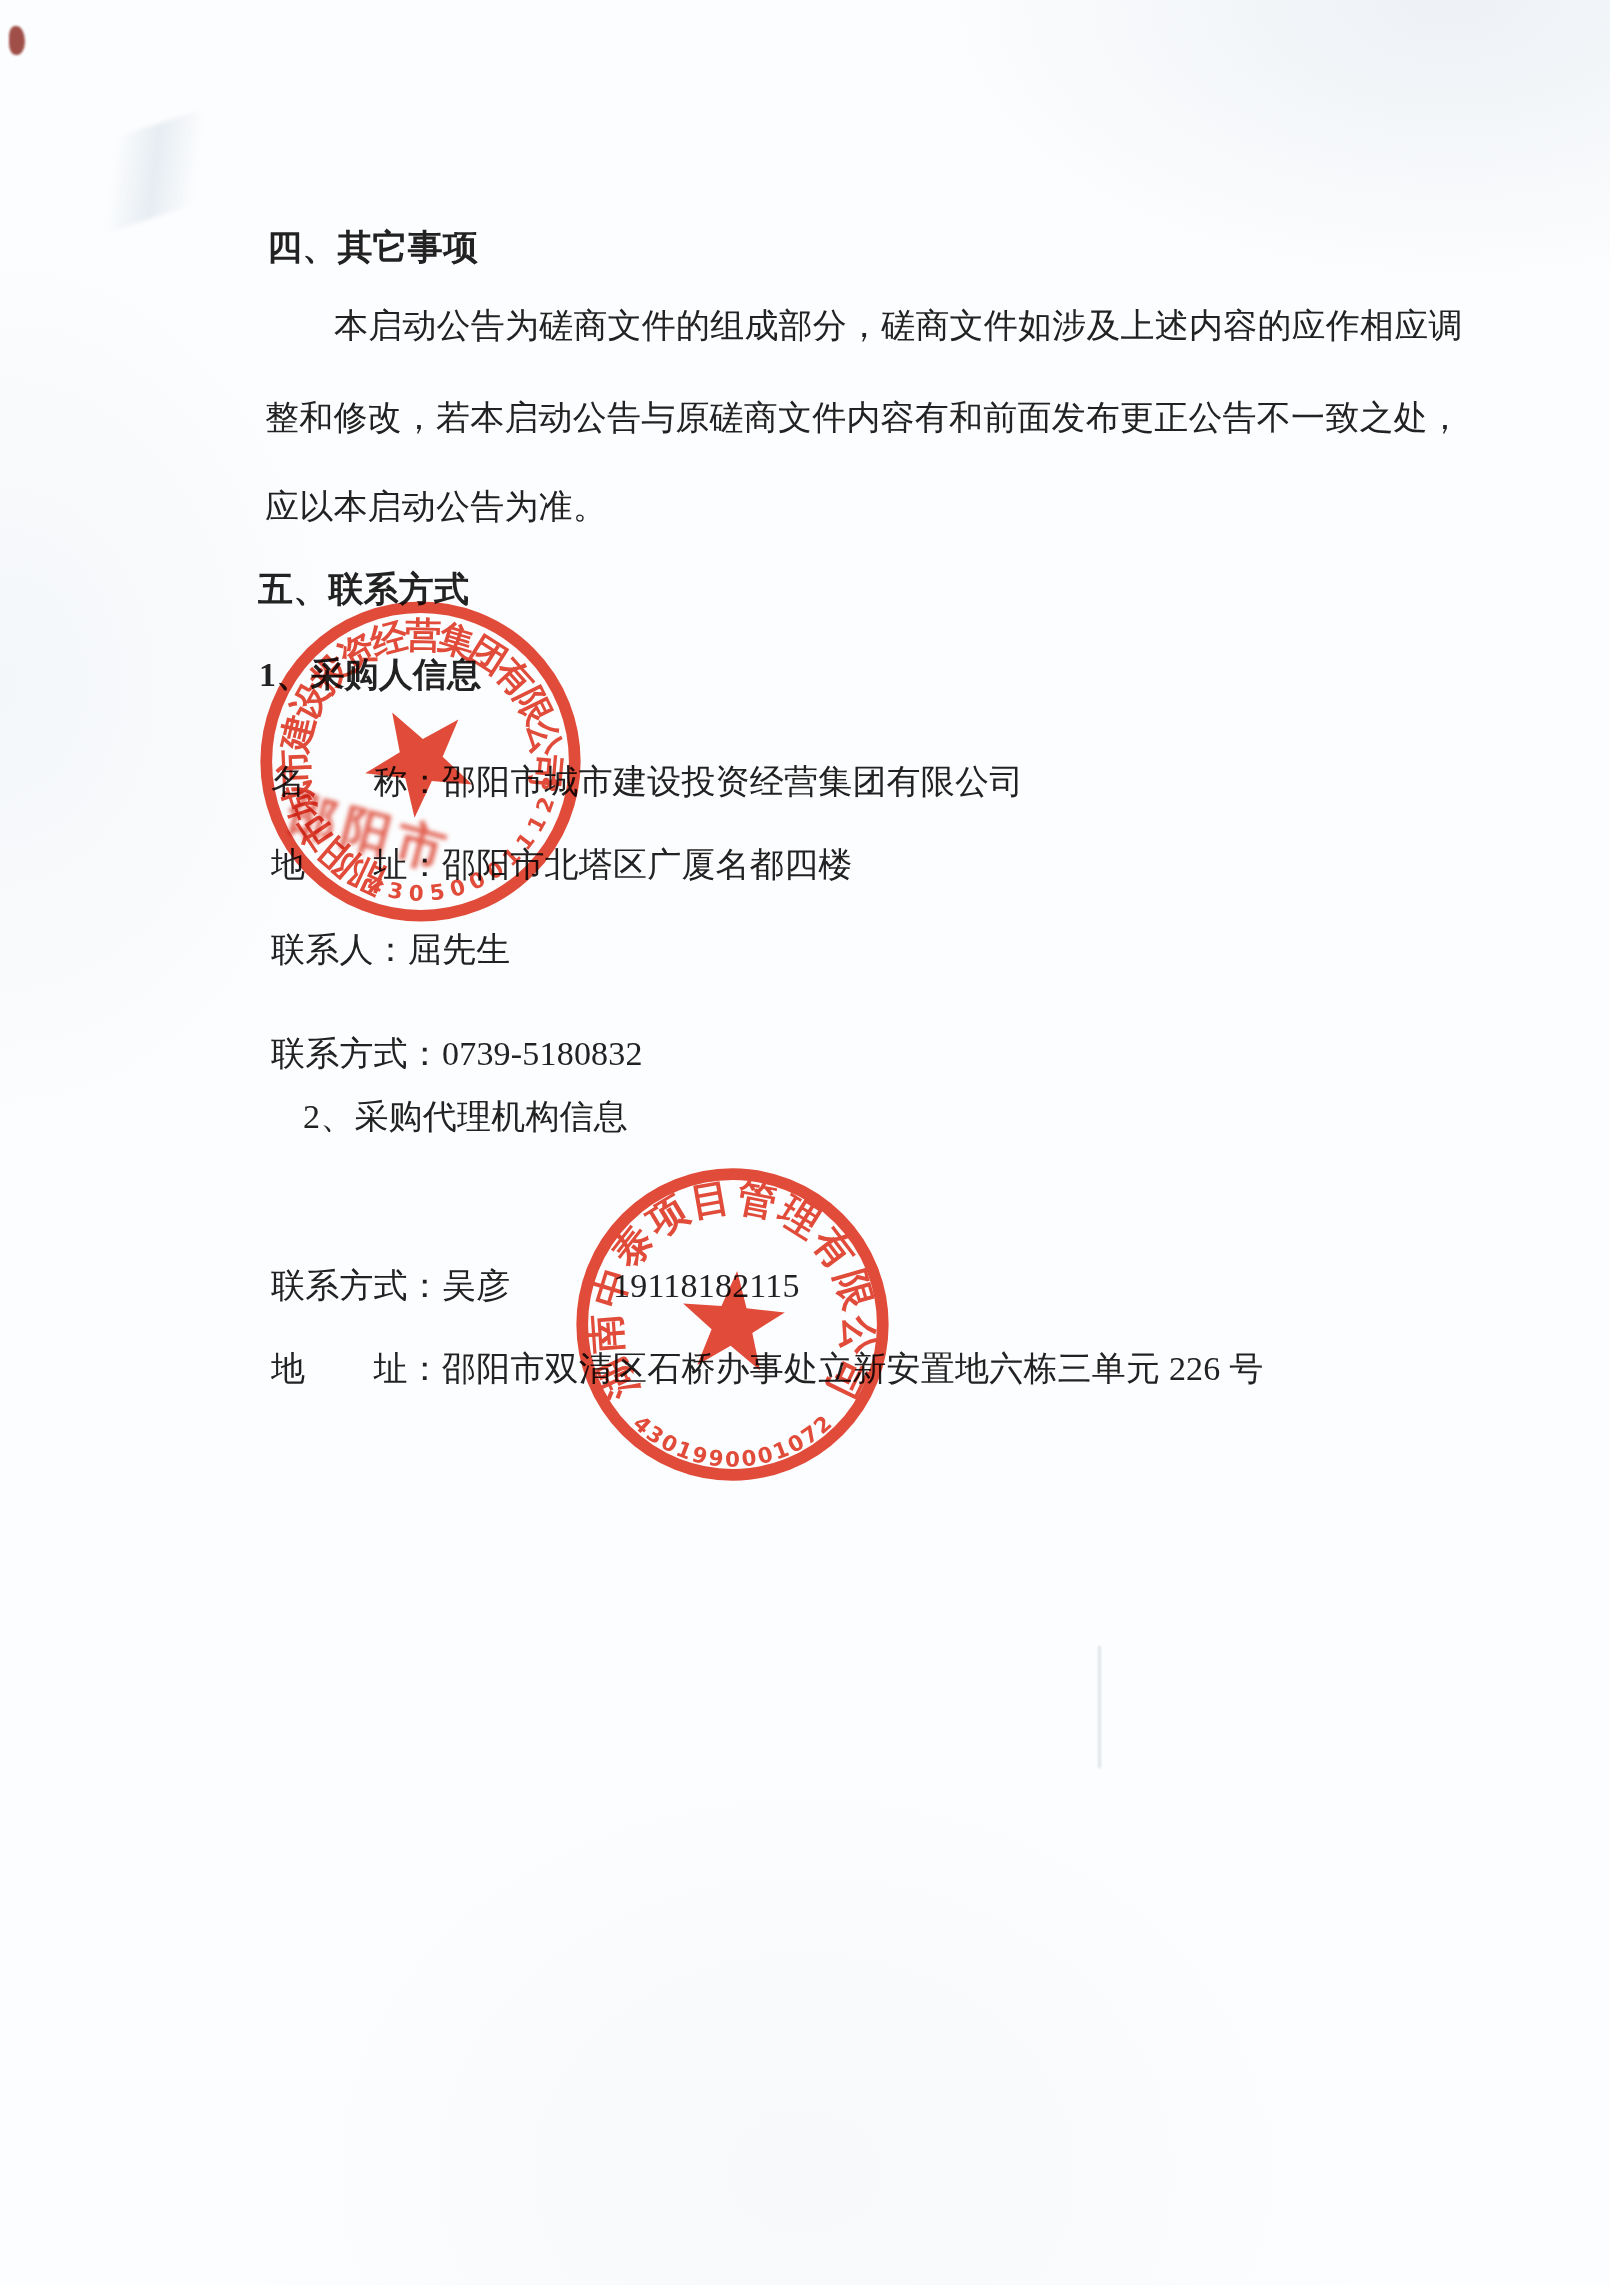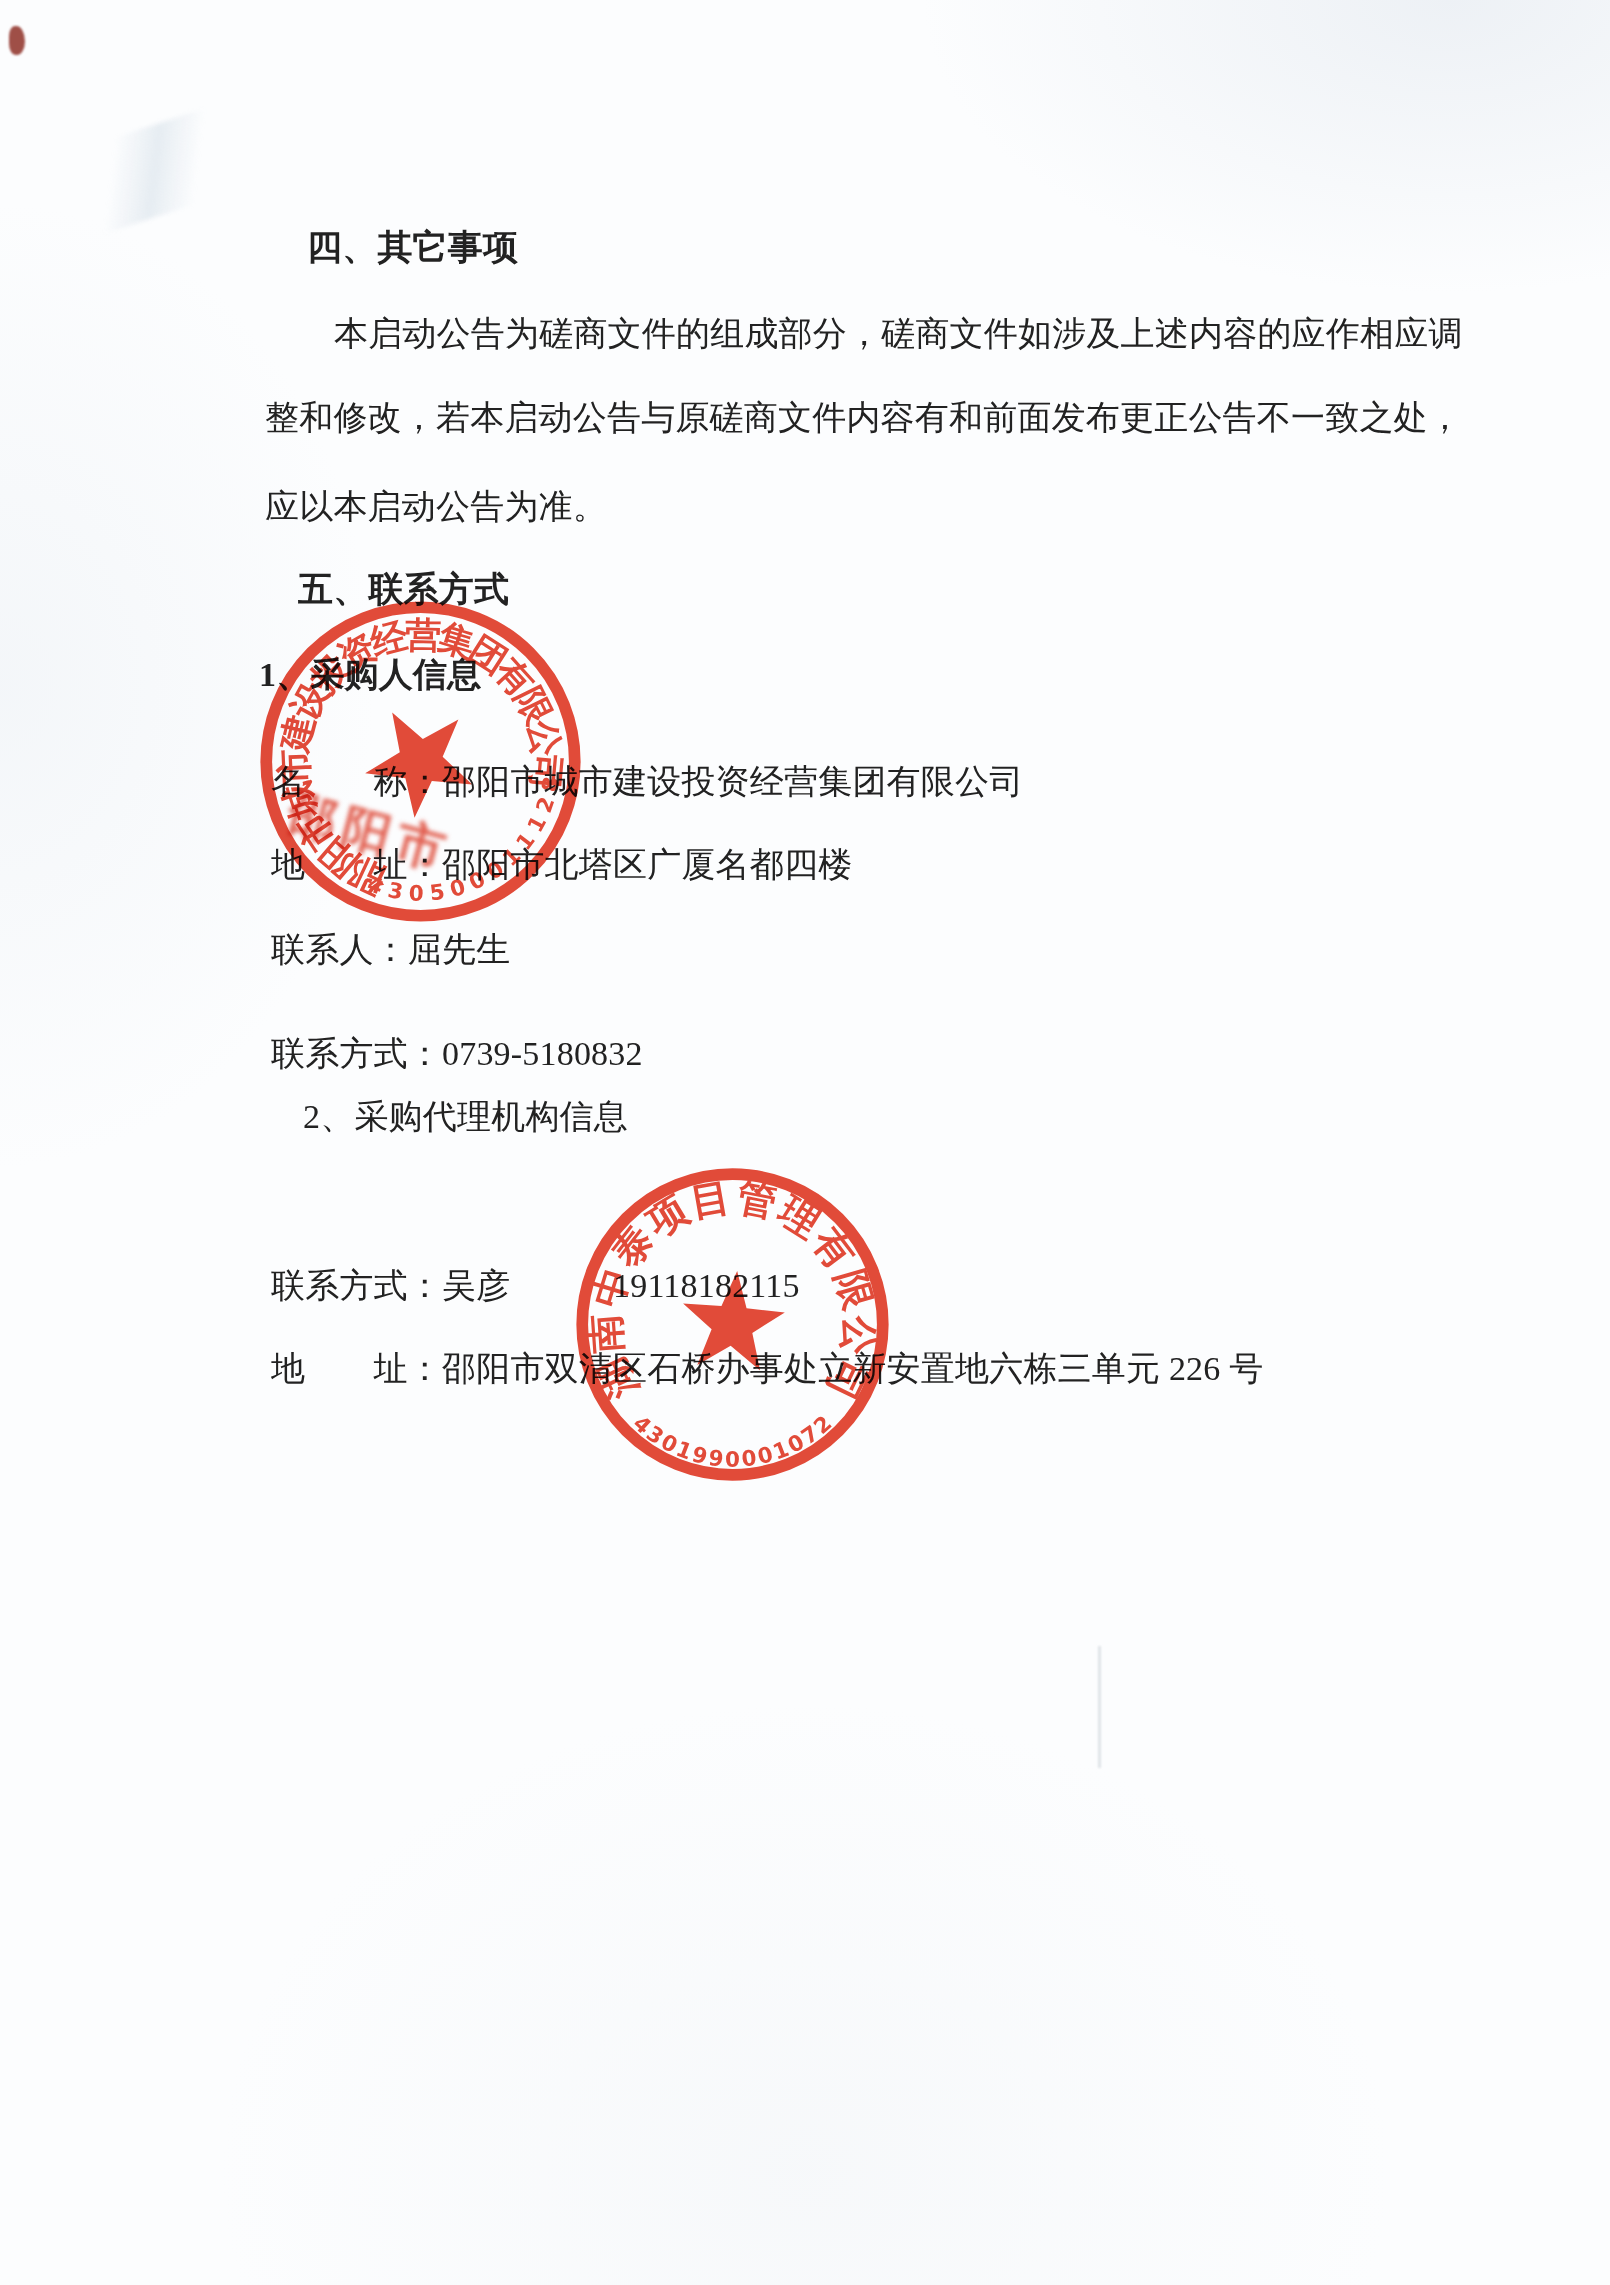--- a/index.html
+++ b/index.html
@@ -16,21 +16,21 @@
     font-family:"Liberation Serif","DejaVu Serif",serif;
     color:#222;
   }
   .line{
     position:absolute;
     font-size:34px;
     line-height:43px;
     white-space:pre;
     letter-spacing:0.2px;
   }
-  .heading{font-weight:bold;font-size:35px;margin-left:40px;}
+  .heading{font-weight:bold;font-size:35px;}
   .stamp{
     position:absolute;
     mix-blend-mode:multiply;
     opacity:.92;
     filter:blur(0.4px);
     pointer-events:none;
   }
   .ghost{
     position:absolute;
     left:286px;top:800px;
@@ -68,21 +68,21 @@
 <body>
 
 <div id="page">
 
   <div class="corner-mark"></div>
   <div class="streak-d"></div>
   <div class="streak-v"></div>
 
   <div class="line heading" style="left:267px;top:226px;">四、其它事项</div>
 
-  <div class="line" style="left:334px;top:312px;text-align:right;">本启动公告为磋商文件的组成部分，磋商文件如涉及上述内容的应作相应调</div>
+  <div class="line" style="left:334px;top:304px;text-align:right;">本启动公告为磋商文件的组成部分，磋商文件如涉及上述内容的应作相应调</div>
   <div class="line" style="left:265px;top:396px;">整和修改，若本启动公告与原磋商文件内容有和前面发布更正公告不一致之处，</div>
   <div class="line" style="left:265px;top:485px;font-family:Liberation Serif, serif;">应以本启动公告为准。</div>
 
   <div class="line heading" style="left:258px;top:568px;">五、联系方式</div>
 
   <div class="line" style="left:259px;top:653px;font-weight:bold;">1、采购人信息</div>
   <div class="line" style="left:271px;top:760px;">名　　称：邵阳市城市建设投资经营集团有限公司</div>
   <div class="line" style="left:271px;top:843px;">地　　址：邵阳市北塔区广厦名都四楼</div>
   <div class="line" style="left:271px;top:928px;">联系人：屈先生</div>
   <div class="line" style="left:271px;top:1012px;margin-top:20px;">联系方式：0739-5180832</div>

